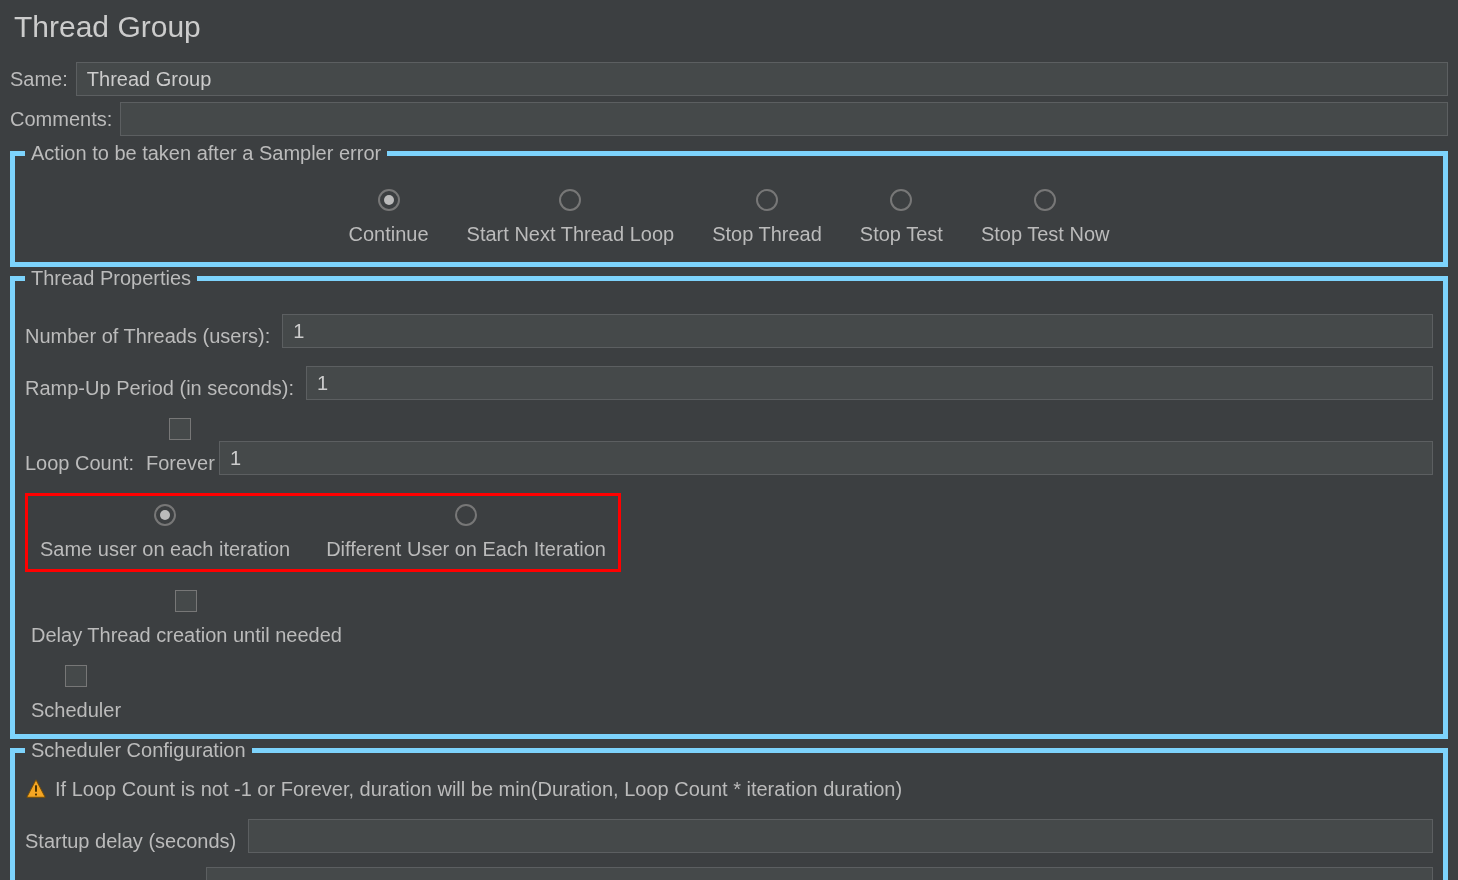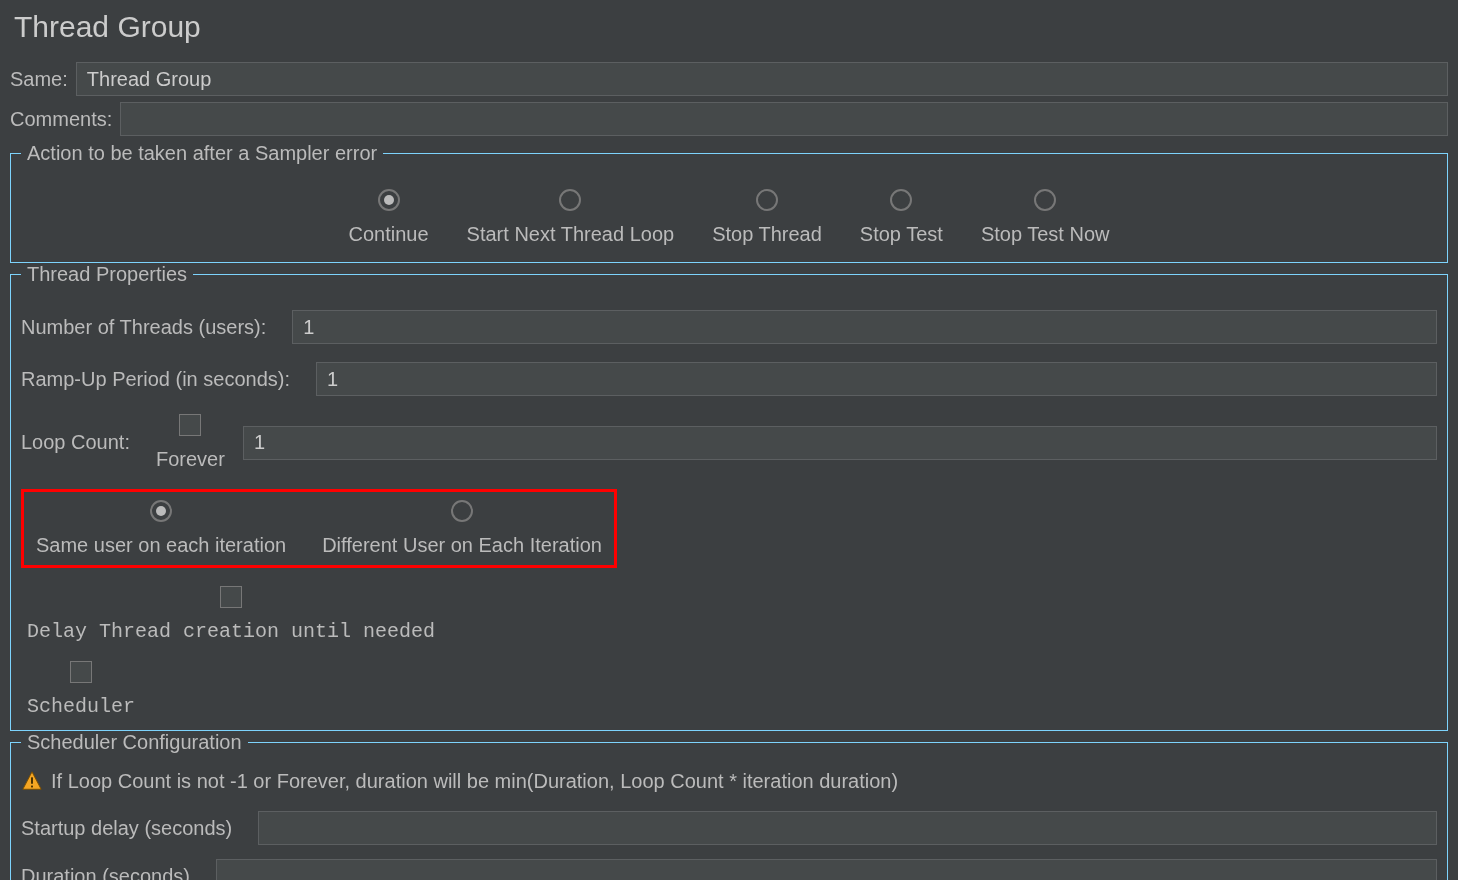--- a/index.html
+++ b/index.html
@@ -34,21 +34,21 @@
     flex: 1;
     background: #45494a;
     border: 1px solid #5c5f61;
     color: #cccccc;
     font-size: 20px;
     padding: 4px 10px;
     height: 34px;
     outline: none;
   }
   fieldset {
-    border: 1px solid #7dd3fc;
+    border: 5px solid #7dd3fc;
     padding: 10px 10px 12px 10px;
     position: relative;
   }
   legend {
     padding: 0 6px;
     color: #bbbbbb;
     font-size: 20px;
   }
   .radio-row {
     display: flex;
@@ -79,44 +79,43 @@
     background: #bbbbbb;
   }
   .checkbox {
     width: 22px; height: 22px;
     border: 1px solid #777;
     background: #45494a;
     flex-shrink: 0;
   }
   .field-row {
     display: flex;
-    align-items: center;
+    align-items: flex-end;
     margin-top: 14px;
-    gap: 18px;
+    gap: 4px;
   }
   .prop-row { margin-top: 18px; }
   .option-row {
     display: flex;
     align-items: center;
     gap: 36px;
     margin-top: 18px;
     padding: 8px 6px;
   }
   .highlight {
     border: 3px solid #ff0000;
     width: fit-content;
     padding: 8px 12px;
   }
   .check-row {
     display: flex;
     align-items: center;
     gap: 12px;
     margin-top: 18px;
     padding-left: 6px;
-    font-family: Liberation Mono, monospace;
   }
   .warn-icon {
     width: 22px; height: 22px;
     display: inline-block;
     position: relative;
     flex-shrink: 0;
   }
   .warn-icon svg { width: 22px; height: 22px; display:block; }
   .sched-note {
     display: flex;

